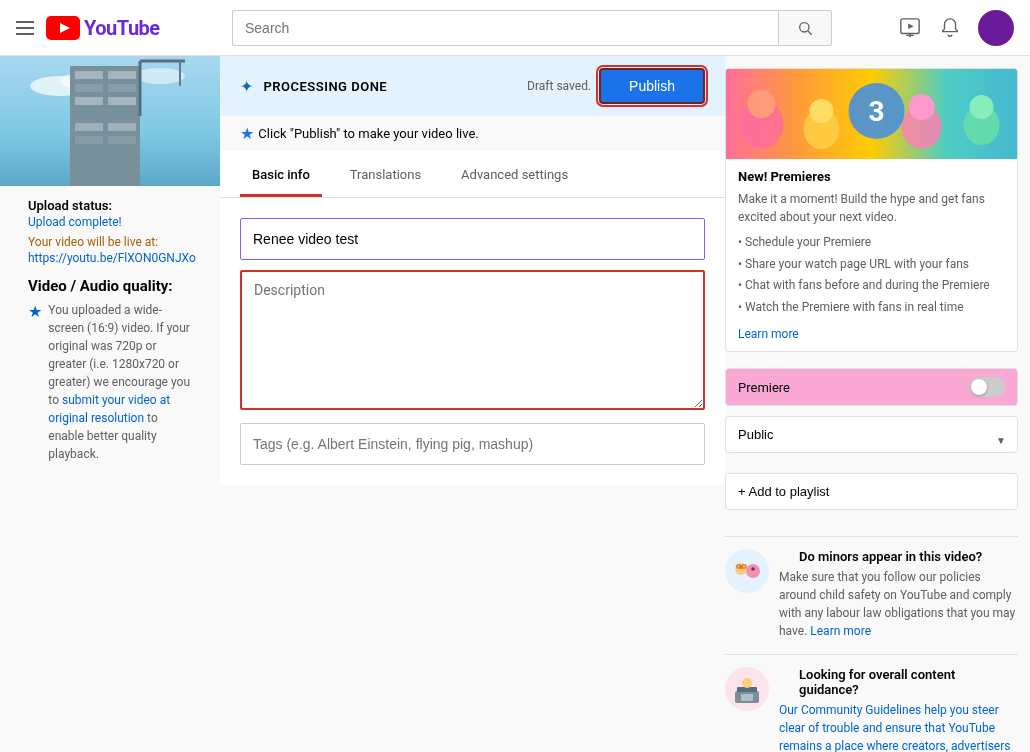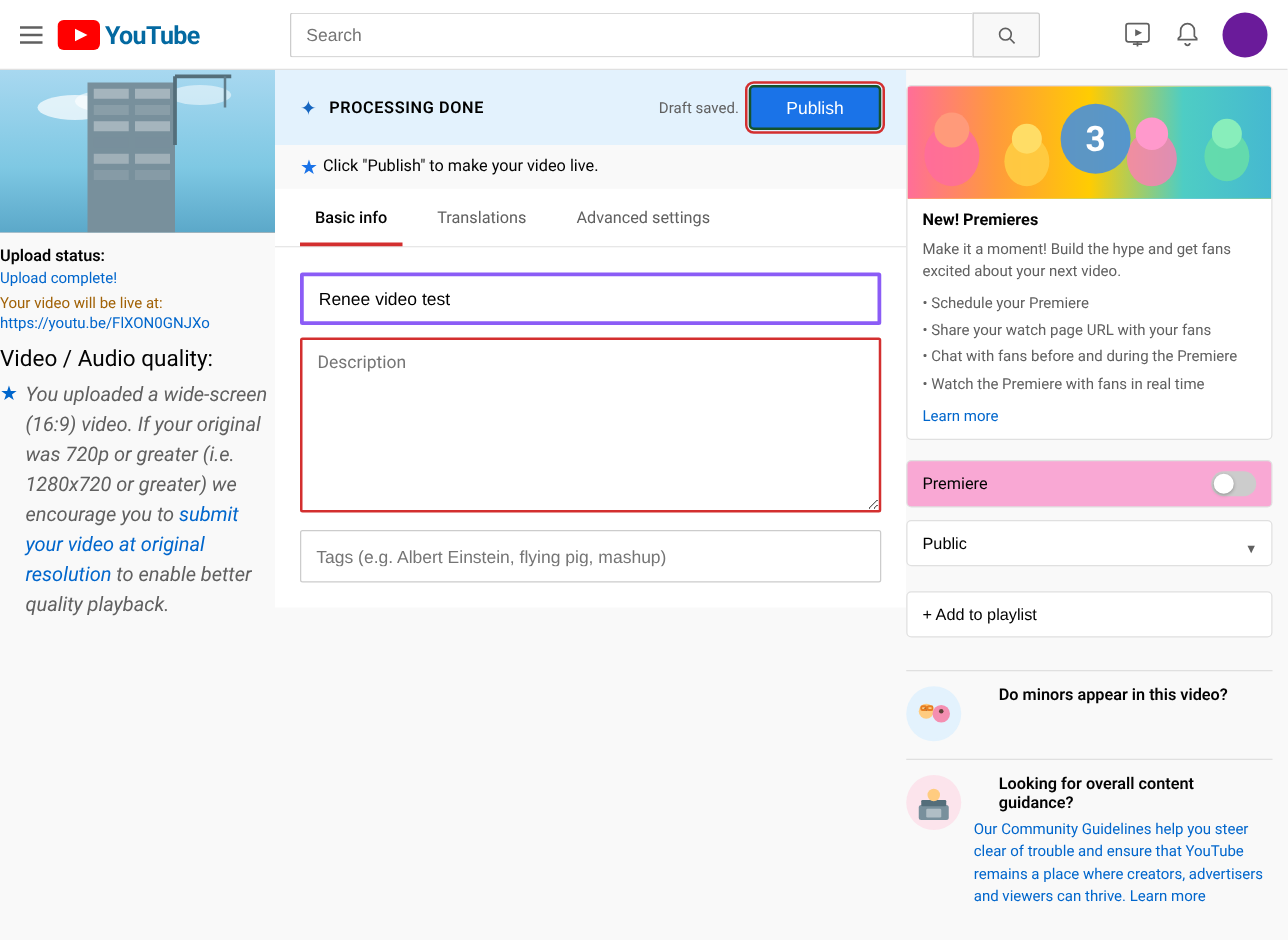--- a/index.html
+++ b/index.html
@@ -41,21 +41,21 @@
       gap: 4px;
     }
     .yt-logo-icon {
       width: 34px;
       height: 24px;
     }
     .yt-logo-text {
       font-size: 20px;
       font-weight: 700;
       letter-spacing: -0.5px;
-      color: #0369a1;
+      color: #6d28d9;
     }
     .search-bar {
       flex: 1;
       display: flex;
       align-items: center;
       max-width: 600px;
       margin: 0 16px;
     }
     .search-input {
       flex: 1;
@@ -122,21 +122,21 @@
       background: linear-gradient(135deg, #90caf9 0%, #607d8b 50%, #546e7a 100%);
       overflow: hidden;
       position: relative;
     }
     
     .building-svg {
       width: 100%;
       height: 100%;
     }
     .info-panel {
-      padding: 12px 0;
+      padding: 12px 28px;
     }
     .upload-status-label {
       font-size: 13px;
       font-weight: 600;
       color: #030303;
       margin-bottom: 2px;
     }
     .upload-complete {
       font-size: 12px;
       color: #0066cc;
@@ -148,41 +148,40 @@
       margin-bottom: 2px;
     }
     .video-link {
       font-size: 12px;
       color: #0066cc;
       margin-bottom: 12px;
       display: block;
       text-decoration: none;
     }
     .quality-label {
-      font-size: 18px;
-      font-weight: 400;
+      font-size: 15px;
+      font-weight: 700;
       color: #030303;
       margin-bottom: 6px;
     }
     .quality-row {
       display: flex;
       gap: 6px;
       align-items: flex-start;
     }
     .star-icon {
       color: #0066cc;
       font-size: 16px;
       margin-top: 1px;
       flex-shrink: 0;
     }
     .quality-text {
-      font-size: 16px;
+      font-size: 12px;
       color: #606060;
       line-height: 1.5;
-      font-style: italic;
     }
     .quality-text a {
       color: #0066cc;
       text-decoration: none;
     }
 
     
     .center-panel {
       flex: 1;
       padding: 0;
@@ -206,21 +205,21 @@
     }
     .processing-text {
       font-size: 13px;
       font-weight: 600;
       color: #000000;
       letter-spacing: 0.5px;
     }
     .publish-btn {
       background: #1a73e8;
       color: #fff;
-      border: 2px solid #14532d;
+      border: 2px solid #7f1d1d;
       border-radius: 4px;
       padding: 8px 28px;
       font-size: 14px;
       font-weight: 500;
       cursor: pointer;
       outline: 2px solid #d32f2f;
       outline-offset: 1px;
     }
     .draft-saved {
       font-size: 12px;
@@ -268,21 +267,21 @@
     }
 
     
     .form-area {
       padding: 20px 20px 20px 20px;
       background: #fff;
     }
     .title-input {
       width: 100%;
       height: 42px;
-      border: 3px solid #8b5cf6;
+      border: 1px solid #8b5cf6;
       border-radius: 2px;
       padding: 0 12px;
       font-size: 14px;
       margin-bottom: 10px;
       outline: none;
     }
     .desc-textarea {
       width: 100%;
       height: 140px;
       border: 2px solid #d32f2f;
@@ -689,20 +688,23 @@
           <circle cx="14" cy="16" r="1.5" fill="#5d4037"></circle>
           <circle cx="26" cy="18" r="1.8" fill="#5d4037"></circle>
 
           <rect x="10" y="14" width="4" height="3" rx="1" fill="none" stroke="#e67e22" stroke-width="1.5"></rect>
           <rect x="15" y="14" width="4" height="3" rx="1" fill="none" stroke="#e67e22" stroke-width="1.5"></rect>
           <line x1="14" y1="15.5" x2="15" y2="15.5" stroke="#e67e22" stroke-width="1"></line>
         </svg>
       </div>
       <div class="info-card-text">
         <div class="info-card-title">Do minors appear in this video?</div>
+        <div class="info-card-desc">
+          <span>Make sure that you follow our policies around child safety on YouTube and comply with any labour law obligations that you may have. </span><a href="#">Learn more</a>
+        </div>
       </div>
     </div>
 
     <hr class="divider">
 
     
     <div class="info-card">
       <div class="info-card-icon guidance">
         <svg width="40" height="40" viewBox="0 0 40 40" xmlns="http://www.w3.org/2000/svg">
           <circle cx="20" cy="20" r="20" fill="#fce4ec"></circle>

